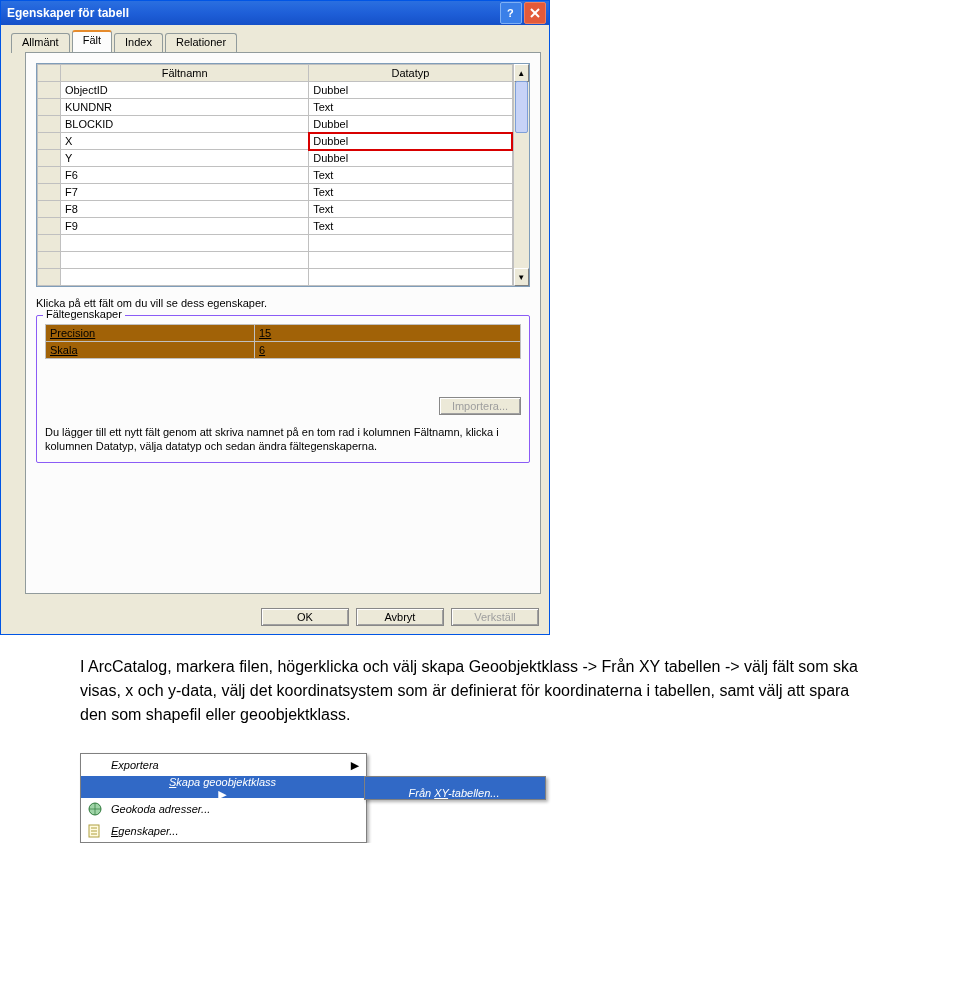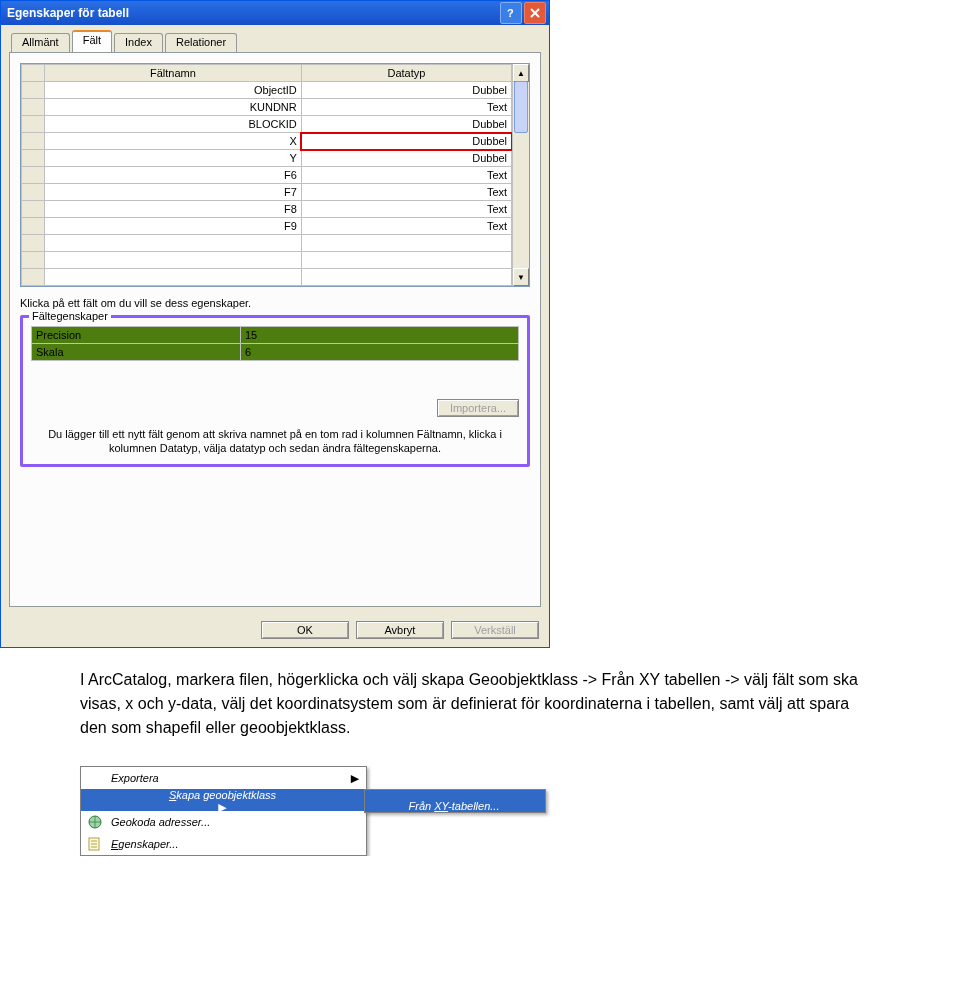--- a/index.html
+++ b/index.html
@@ -54,39 +54,40 @@
     background: #FCFCFC;
     border-color: #919B9C;
     z-index: 2;
     top: 0;
     height: 16px;
     border-top: 2px solid #E68B2C;
   }
   .tabpanel {
     border: 1px solid #919B9C;
     background: #FCFCFC;
-    padding: 10px 10px 23px 10px;
+    padding: 10px 10px 10px 10px;
     min-height: 520px;
     position: relative;
+    margin-left: 16px;
   }
   .grid-wrap {
     display: flex;
     border: 1px solid #7F9DB9;
     background: #fff;
   }
   .grid {
     border-collapse: collapse;
     width: 493px;
     background: #fff;
   }
   .grid th, .grid td {
     border: 1px solid #C0C0C0;
     padding: 1px 4px;
     height: 14px;
-    text-align: right;
+    text-align: left;
     font-weight: normal;
     background: #fff;
   }
   .grid th {
     background: #ECE9D8;
     text-align: center;
     color: #000;
     font-weight: normal;
   }
   .grid .rowhdr {
@@ -114,56 +115,57 @@
   }
   .vscroll .thumb {
     position:absolute; top:17px; left:1px; right:1px; height:50px;
     background:#C7D3F7;
     border:1px solid #7E9FD7;
     border-radius:2px;
   }
   .vscroll .down { position:absolute; bottom:0; left:0; right:0; }
   .hint { margin: 10px 0 6px 0; color:#000; }
   .fieldset {
-    border: 3px solid #8b5cf6;
+    border: 1px solid #8b5cf6;
     border-radius: 2px;
     margin-top: 4px;
     padding: 8px;
     position: relative;
   }
   .legend {
     position: absolute;
     top: -8px; left: 6px;
     background: #FCFCFC;
     padding: 0 3px;
   }
   .proptable {
     border: 1px solid #7F9DB9;
     border-collapse: collapse;
     width: 100%;
   }
   .proptable td {
     border: 1px solid #C0C0C0;
     padding: 1px 4px;
     height: 14px;
-    background:#4d7c0f;
+    background:#a16207;
+    text-decoration:underline;
   }
   .proptable td:first-child { width: 200px; }
   .btn {
     border: 1px solid #888;
     background: #ECE9D8;
     padding: 2px 8px;
     min-width: 64px;
     text-align: center;
     display:inline-block;
     box-shadow: inset 1px 1px 0 #fff, inset -1px -1px 0 #A0A0A0;
   }
   .btn.disabled { color: #9E9E9E; }
   .import-row { text-align: right; margin-top: 38px; }
-  .helptext { margin: 10px 0 0 0; line-height: 1.3; text-align: center; }
+  .helptext { margin: 10px 0 0 0; line-height: 1.3; }
   .dialog-buttons {
     padding: 6px 10px 8px 10px;
     text-align: right;
   }
   .dialog-buttons .btn { margin-left: 4px; min-width: 70px; }
   .doc-text {
     font-family: Verdana, Arial, sans-serif;
     font-size: 16px;
     line-height: 1.5;
     margin: 16px 0 26px 80px;

